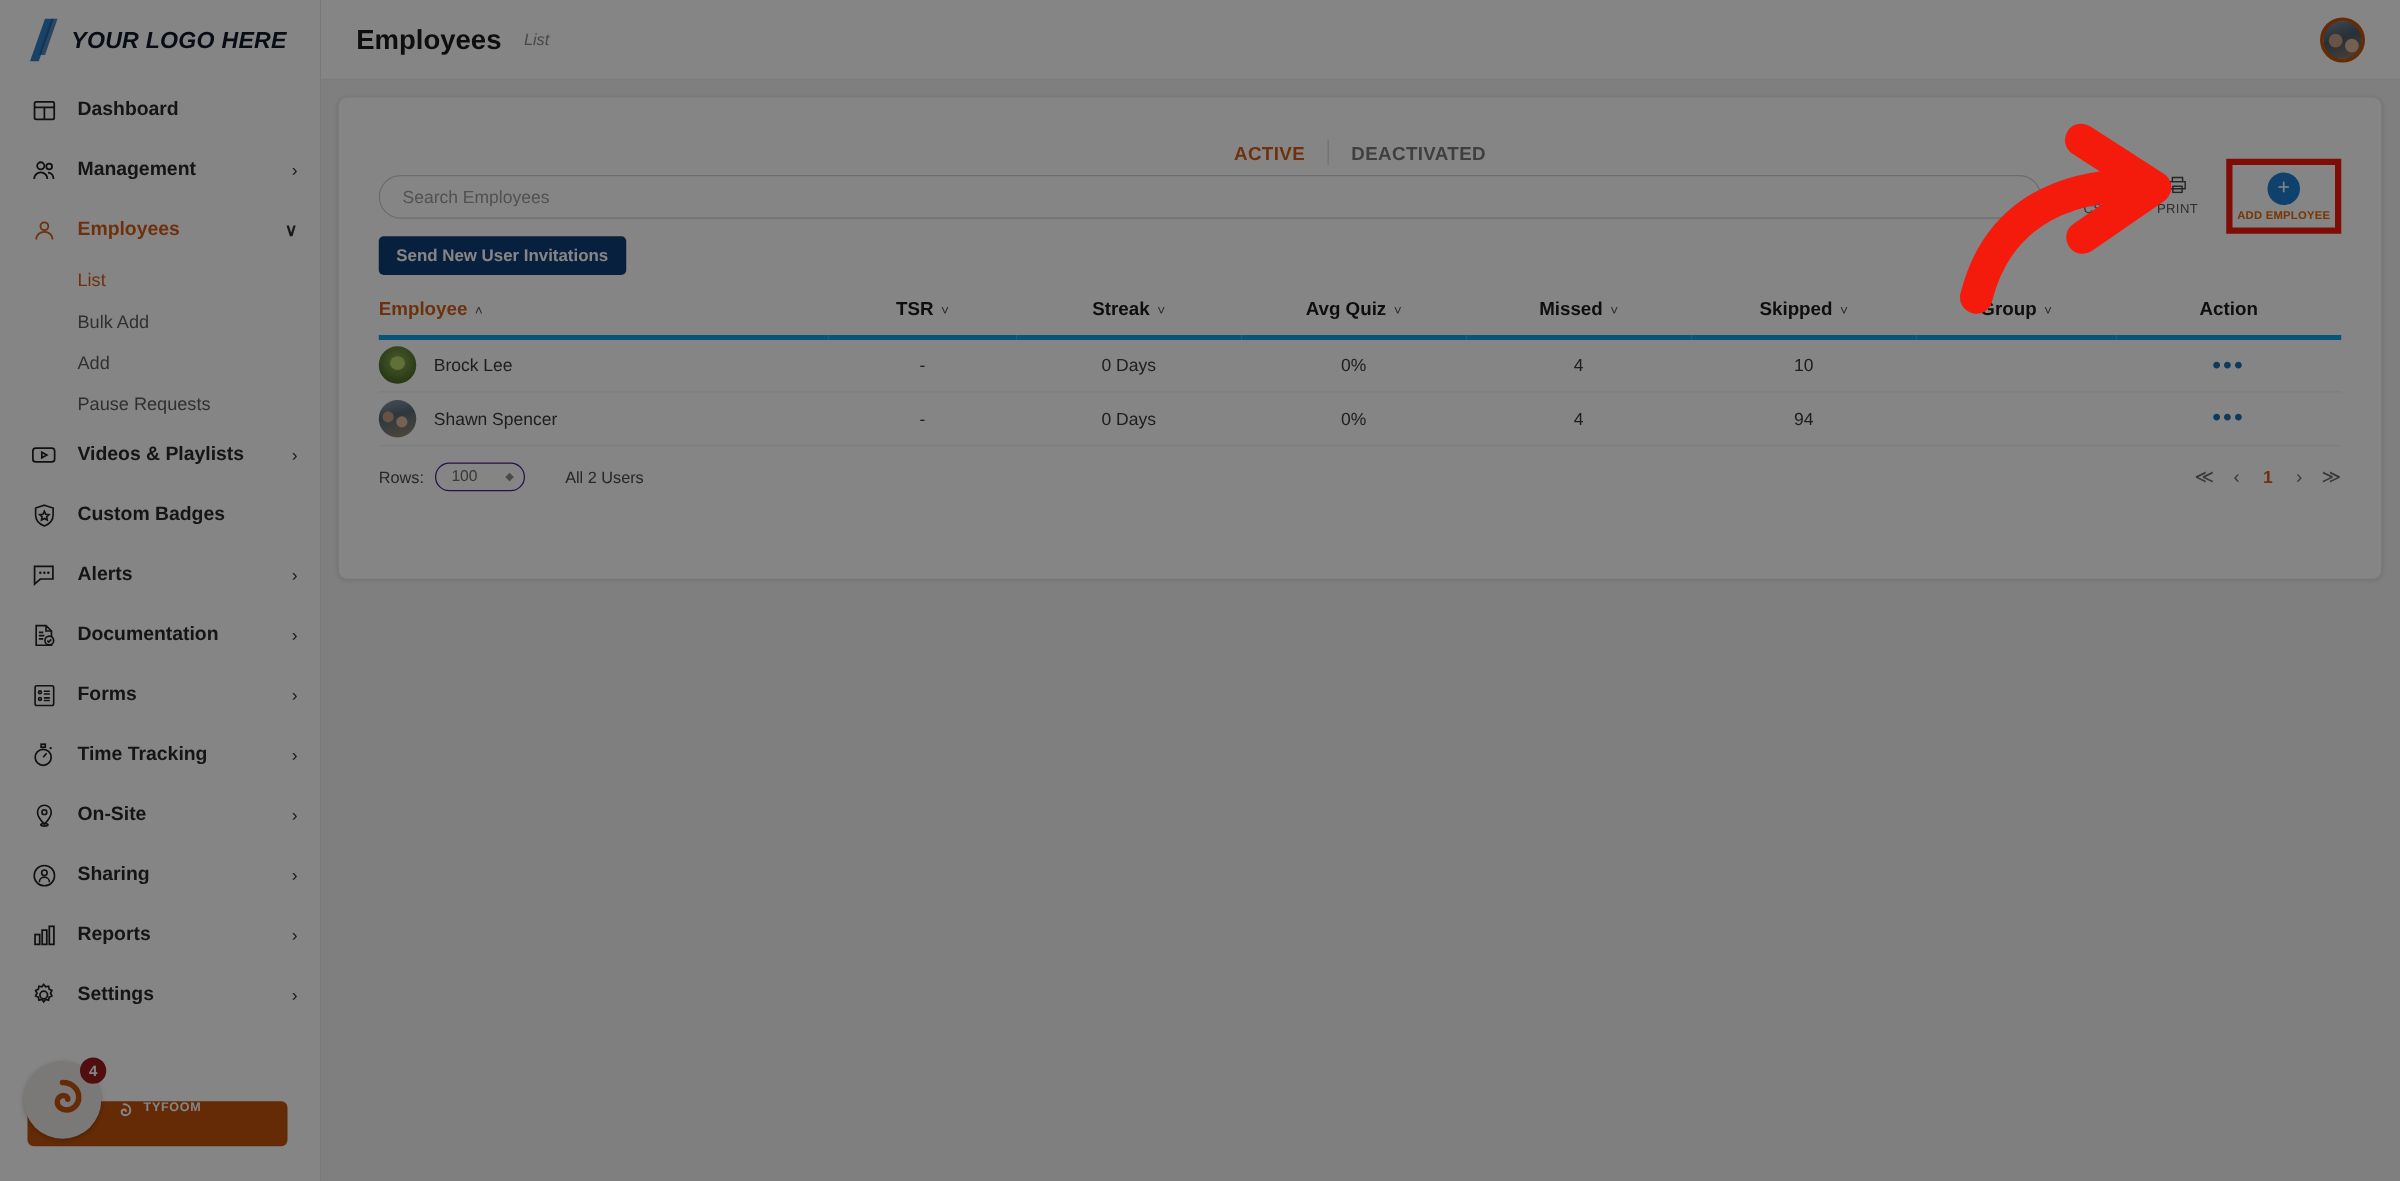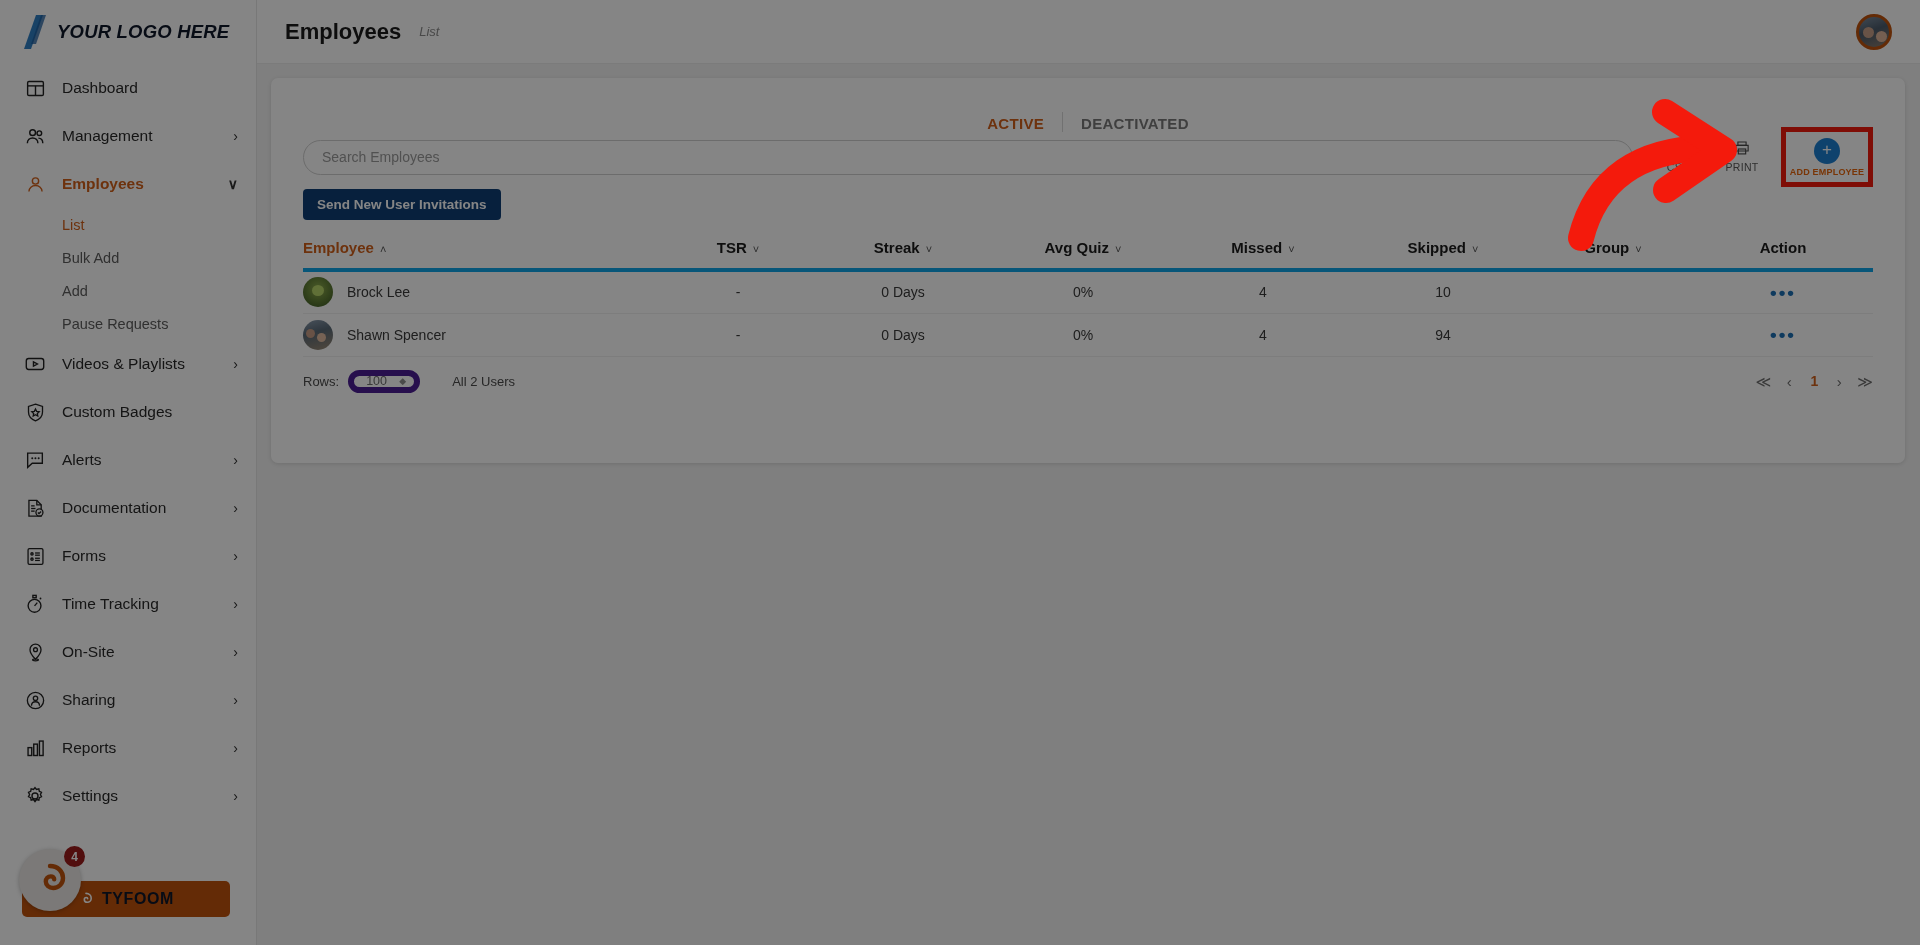--- a/index.html
+++ b/index.html
@@ -52,21 +52,21 @@
     color: #2a2a2a;
     font-size: 15.5px;
     cursor: pointer;
     position: relative;
   }
   .nav-item .nav-ico {
     width: 26px; height: 26px; flex: 0 0 26px;
     margin-right: 14px;
     display: flex; align-items: center; justify-content: center;
   }
-  .nav-item .nav-label { flex: 1 1 auto; white-space: nowrap; }
+  .nav-item .nav-label { flex: 1 1 auto; white-space: nowrap; font-weight: bold; }
   .nav-item .nav-caret {
     flex: 0 0 auto; color: #333; font-size: 14px; line-height: 1;
   }
   .nav-item.active { color: #d2601a; font-weight: bold; }
   .nav-item.active svg { stroke: #d2601a; }
 
   .sub-item {
     height: 33px;
     display: flex; align-items: center;
     padding-left: 62px;
@@ -78,23 +78,23 @@
 
   
   .tyfoom-wrap {
     position: absolute; left: 22px; bottom: 28px;
     width: 208px; height: 36px;
   }
   .tyfoom-btn {
     width: 100%; height: 100%;
     background: #c0530d;
     border-radius: 5px;
-    display: flex; align-items: center; justify-content: center;
+    display: flex; justify-content: center;
     gap: 8px;
-    color: #0f172a; font-size: 16px; font-weight: bold;
+    color: #ffffff; font-size: 10px; font-weight: bold;
     letter-spacing: .6px;
     cursor: pointer;
   }
   .tyfoom-badge-wrap {
     position: absolute; left: -3px; top: -32px;
     width: 62px; height: 62px;
   }
   .tyfoom-circle {
     width: 62px; height: 62px; border-radius: 50%;
     background: #ebe9e6;
@@ -299,21 +299,21 @@
   }
 
   
   .table-footer {
     display: flex; align-items: center;
     padding: 13px 32px 0 32px;
   }
   .rows-label { font-size: 13px; color: #4b4b4b; margin-right: 9px; }
   .rows-select {
     width: 72px; height: 23px;
-    border: 6px solid #4c1d95; border-radius: 12px;
+    border: 1px solid #4c1d95; border-radius: 12px;
     font-size: 12.5px; color: #6d6d6d;
     display: flex; align-items: center; justify-content: space-between;
     padding: 0 8px 0 12px;
     cursor: pointer; background: #fff;
   }
   .rows-select .chev { font-size: 9px; color: #8e8e8e; }
   .all-users { font-size: 13px; color: #4b4b4b; margin-left: 32px; }
   .footer-spacer { flex: 1 1 auto; }
   .pager { display: flex; align-items: center; gap: 11px; }
   .pg {

